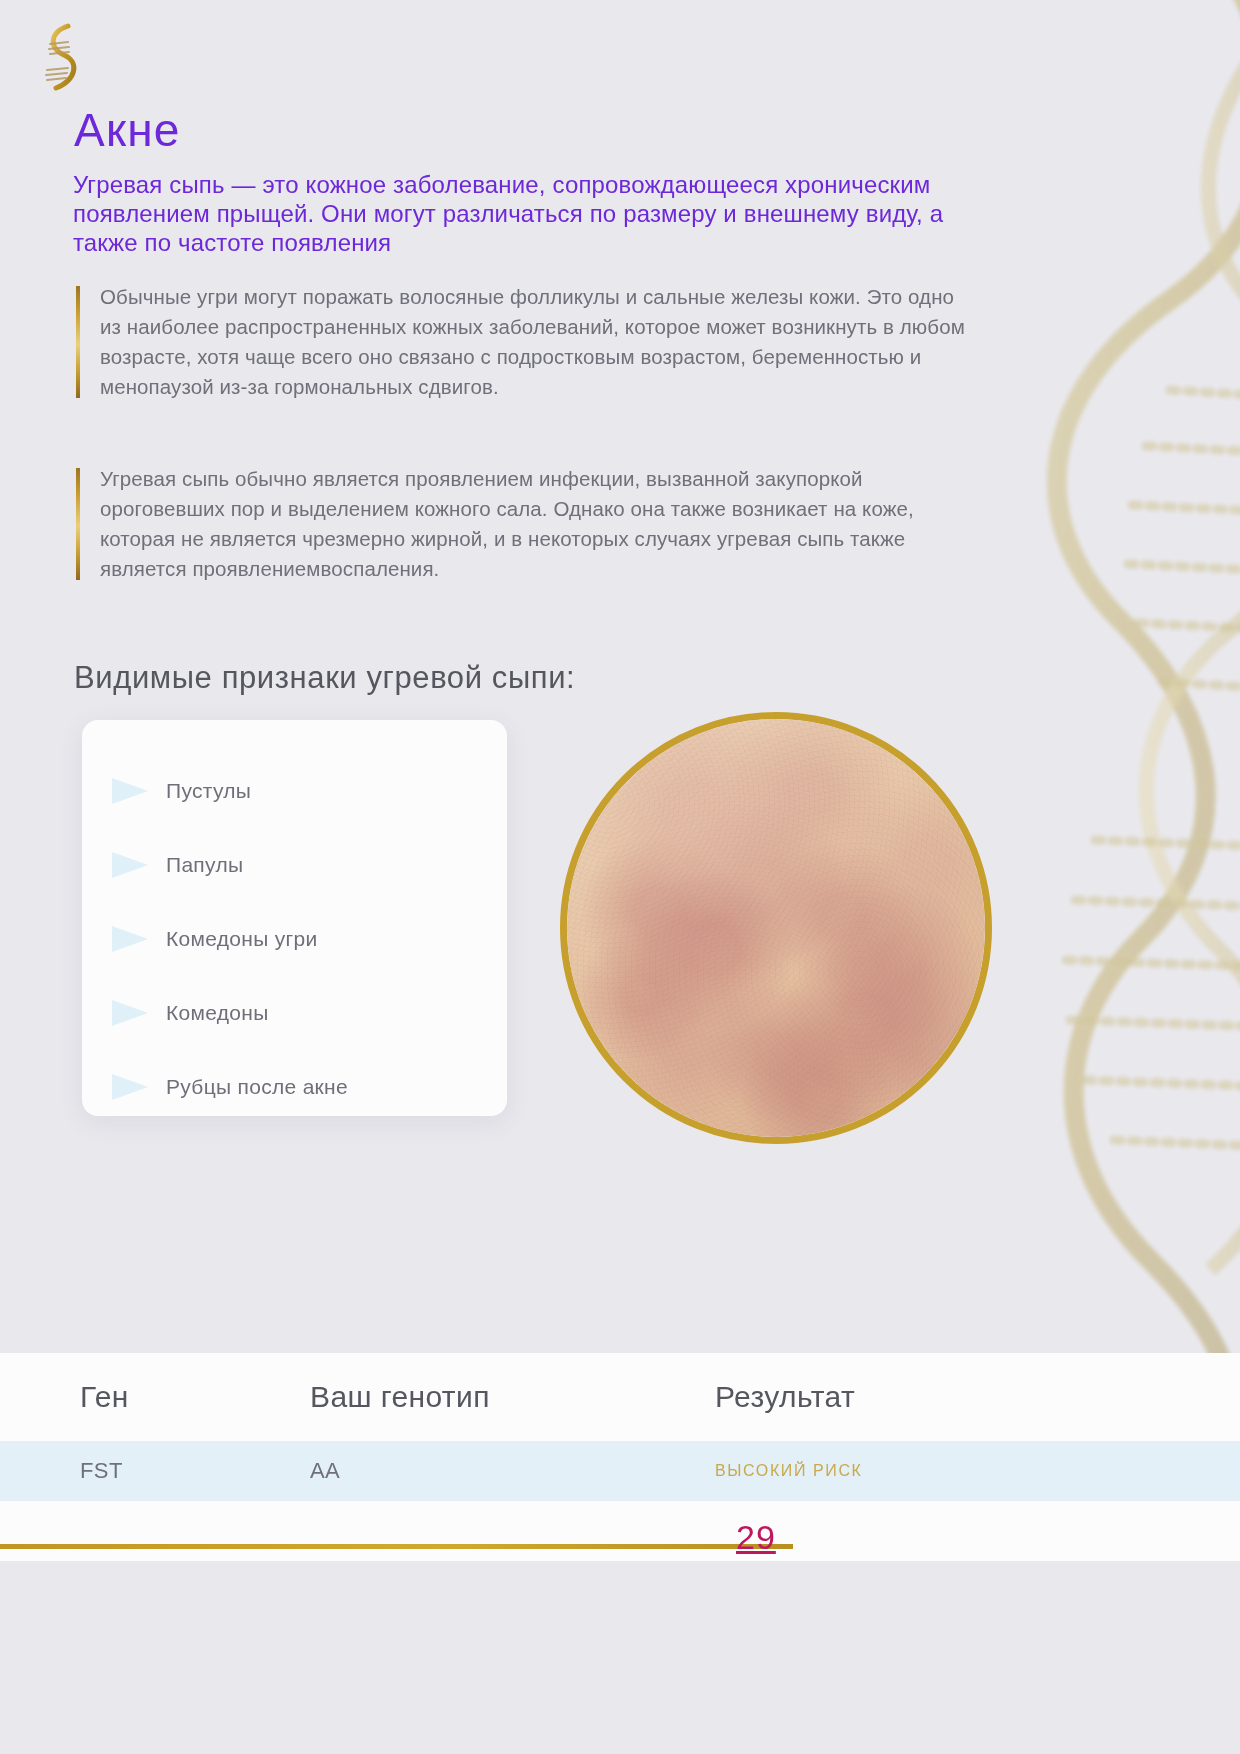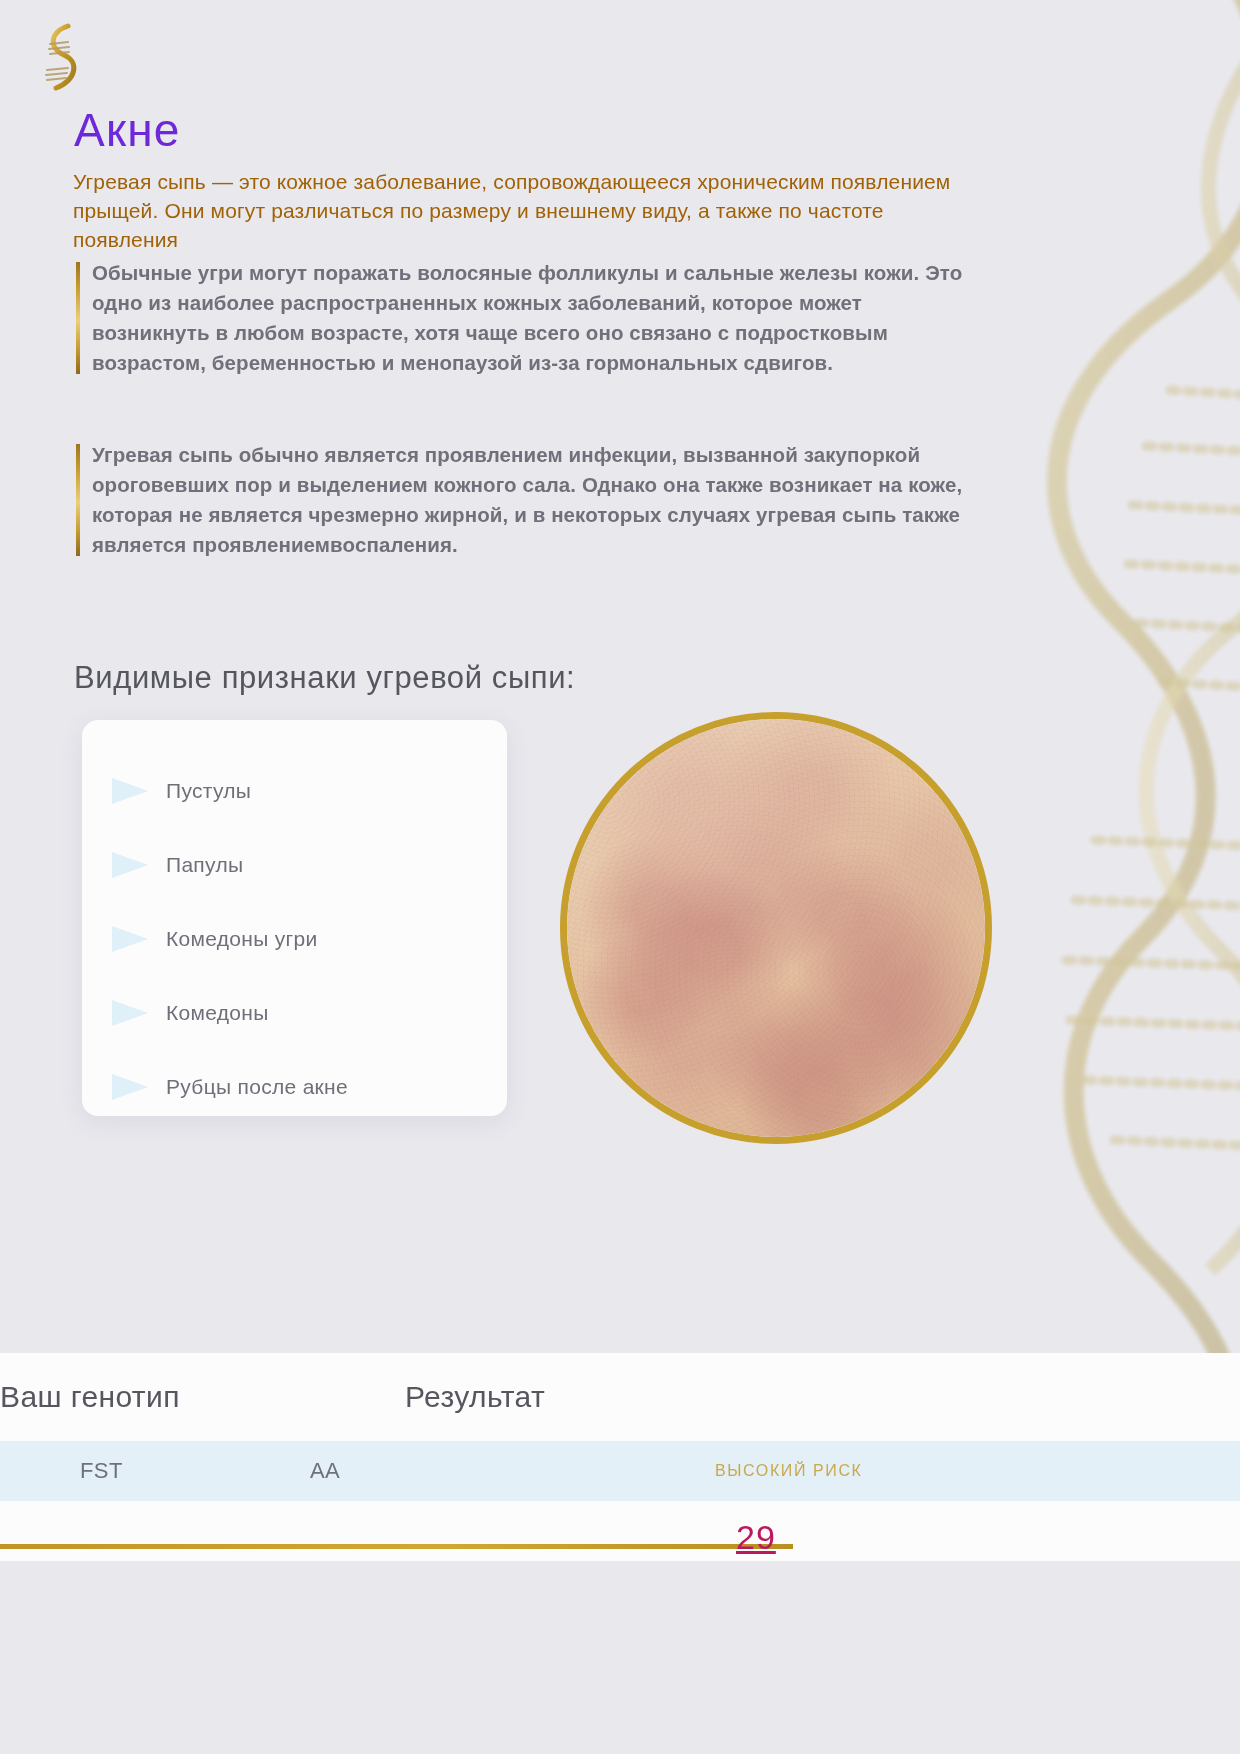--- a/index.html
+++ b/index.html
@@ -31,30 +31,30 @@
   
   .title{
     position:absolute;left:74px;top:76px;
     font-size:46px;font-weight:300;color:#6d28d9;
     letter-spacing:1.2px;line-height:1;
   }
 
   
   .intro{
     position:absolute;left:73px;top:146px;width:890px;
-    font-size:21px;font-weight:300;color:#a16207;
+    font-size:24px;font-weight:300;color:#6d28d9;
     line-height:29px;letter-spacing:.15px;
   }
 
   
   .quote{
     position:absolute;left:76px;width:880px;
-    padding-left:16px;
-    font-size:20.5px;font-weight:700;color:#6f7079;
-    line-height:30px;letter-spacing:.1px;
+    padding-left:24px;
+    font-size:20.5px;font-weight:400;color:#6f7079;
+    line-height:30px;letter-spacing:.1px;margin-top:24px;
   }
   .quote::before{
     content:"";position:absolute;left:0;top:4px;bottom:4px;width:4px;
     background:linear-gradient(180deg,#9d7521 0%,#c79b2e 22%,#ead07a 52%,#c59a30 78%,#8d6a1d 100%);
   }
   .quote-1{top:258px;}
   .quote-2{top:440px;}
 
   
   .section-heading{
@@ -279,20 +279,21 @@
     </ul>
   </div>
 
   <div class="skin-circle">
     <div class="skin-img"></div>
     <div class="skin-grain"></div>
   </div>
 
   <div class="results-table">
     <div class="tbl-row tbl-head">
+      <div class="col-gene th">Ген</div>
       <div class="col-genotype th">Ваш генотип</div>
       <div class="col-result th">Результат</div>
     </div>
     <div class="tbl-row tbl-data">
       <div class="col-gene td">FST</div>
       <div class="col-genotype td">AA</div>
       <div class="col-result td risk">ВЫСОКИЙ РИСК</div>
     </div>
     <div class="tbl-row tbl-tail"></div>
   </div>

